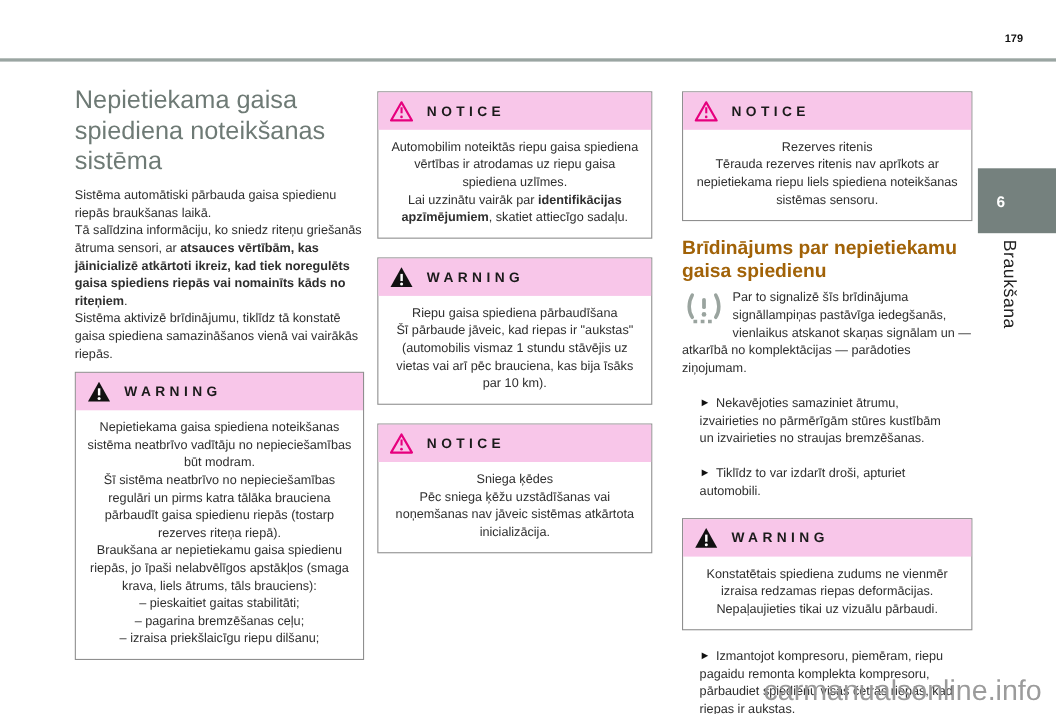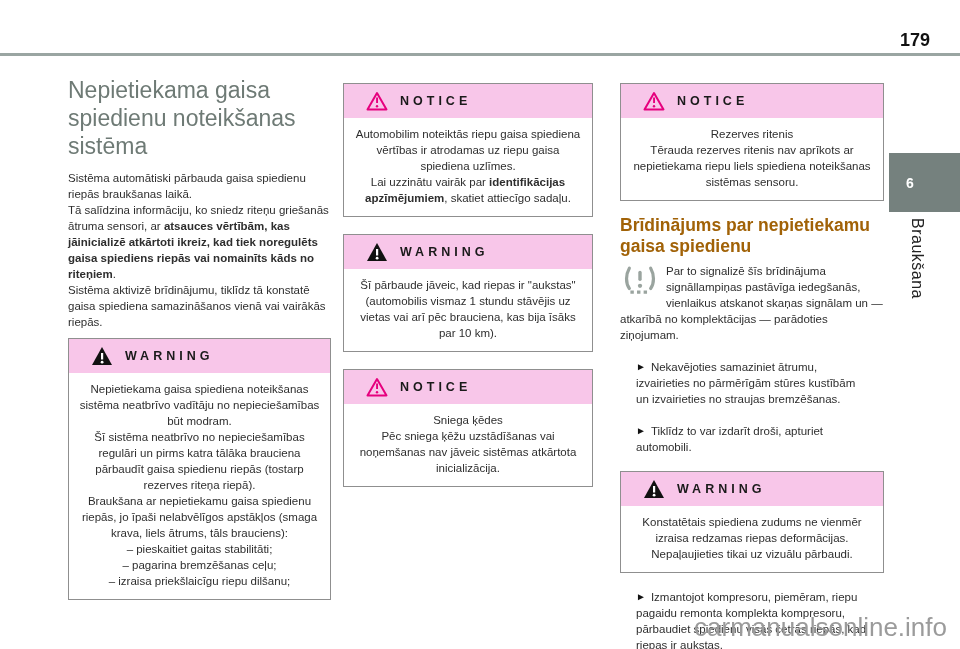--- a/index.html
+++ b/index.html
@@ -1,32 +1,32 @@
 <!DOCTYPE html>
 <html><head>
 <meta charset="utf-8">
 <style>
   html,body{margin:0;padding:0;background:#fff;}
   .page{position:relative;width:960px;height:649px;background:#ffffff;overflow:hidden;
         font-family:"Liberation Sans","DejaVu Sans",sans-serif;color:#2e2e2e;}
-  .page-number{position:absolute;top:30px;right:30px;font-size:18px;font-weight:bold;color:#111;}
+  .page-number{position:absolute;top:30px;right:30px;font-size:10px;font-weight:bold;color:#111;}
   .header-rule{position:absolute;top:53px;left:0;width:960px;height:3px;background:#9aa5a2;}
 
   .col{position:absolute;}
   .col1{left:68px;top:76px;width:263px;}
   .col2{left:343px;top:83px;width:250px;}
   .col3{left:620px;top:83px;width:264px;}
 
   .title{margin:0 0 10px 0;font-weight:400;font-size:23px;line-height:28px;color:#6e7a75;}
   p{margin:0;font-size:11.5px;line-height:16px;}
   .b{font-weight:bold;}
 
   .box{border:1px solid #8f8f8f;background:#fff;}
   .box + .box{margin-top:17px;}
-  .box-header{display:flex;align-items:center;gap:12px;padding:7px 22px;background:#f8c6e9;}
+  .box-header{display:flex;align-items:center;gap:12px;padding:7px 10px;background:#f8c6e9;}
   .box-label{font-size:12.5px;font-weight:bold;letter-spacing:4px;color:#1a1a1a;}
   .box-body{padding:8px 10px 10px 10px;text-align:center;}
   .box-body .bold-title{font-weight:normal;}
   .li{font-size:11.5px;line-height:16px;text-indent:-11px;padding-left:11px;}
 
   .mt8{margin-top:8px;}
   .mt12{margin-top:12px;}
 
   .h2{margin:14px 0 6px 0;font-size:17.5px;line-height:21px;font-weight:bold;color:#a16207;}
   .tpms-icon{float:left;width:40px;height:32px;margin:2px 6px 2px 0;}
@@ -43,21 +43,21 @@
 </style>
 </head>
 <body>
 
 <div class="page">
 
   <div class="page-number">179</div>
   <div class="header-rule"></div>
 
   <div class="col col1">
-    <h1 class="title">Nepietiekama gaisa spiedienu noteikšanas sistēma</h1>
+    <h1 class="title">Nepietiekama gaisa spiediena noteikšanas sistēma</h1>
     <p>Sistēma automātiski pārbauda gaisa spiedienu riepās braukšanas laikā.</p>
     <p><span>Tā salīdzina informāciju, ko sniedz riteņu griešanās ātruma sensori, ar </span><span class="b">atsauces vērtībām, kas jāinicializē atkārtoti ikreiz, kad tiek noregulēts gaisa spiediens riepās vai nomainīts kāds no riteņiem</span><span>.</span></p>
     <p>Sistēma aktivizē brīdinājumu, tiklīdz tā konstatē gaisa spiediena samazināšanos vienā vai vairākās riepās.</p>
 
     <div class="box mt8">
       <div class="box-header">
         <svg class="tri" width="22" height="20" viewBox="0 0 22 20">
           <path d="M11 1 L21 19 L1 19 Z" fill="#111"></path>
           <rect x="10" y="7" width="2.2" height="6.5" fill="#fff"></rect>
           <circle cx="11.1" cy="16.2" r="1.4" fill="#fff"></circle>
@@ -95,20 +95,21 @@
     <div class="box">
       <div class="box-header">
         <svg width="22" height="20" viewBox="0 0 22 20">
           <path d="M11 1 L21 19 L1 19 Z" fill="#111"></path>
           <rect x="10" y="7" width="2.2" height="6.5" fill="#fff"></rect>
           <circle cx="11.1" cy="16.2" r="1.4" fill="#fff"></circle>
         </svg>
         <span class="box-label">WARNING</span>
       </div>
       <div class="box-body">
+        <p class="bold-title">Riepu gaisa spiediena pārbaudīšana</p>
         <p>Šī pārbaude jāveic, kad riepas ir "aukstas" (automobilis vismaz 1 stundu stāvējis uz vietas vai arī pēc brauciena, kas bija īsāks par 10 km).</p>
       </div>
     </div>
 
     <div class="box">
       <div class="box-header">
         <svg width="22" height="20" viewBox="0 0 22 20">
           <path d="M11 2 L20.5 18.5 L1.5 18.5 Z" fill="none" stroke="#e6007e" stroke-width="2" stroke-linejoin="round"></path>
           <rect x="10.1" y="6.5" width="1.9" height="5.5" fill="#e6007e"></rect>
           <circle cx="11" cy="15.3" r="1.2" fill="#e6007e"></circle>

